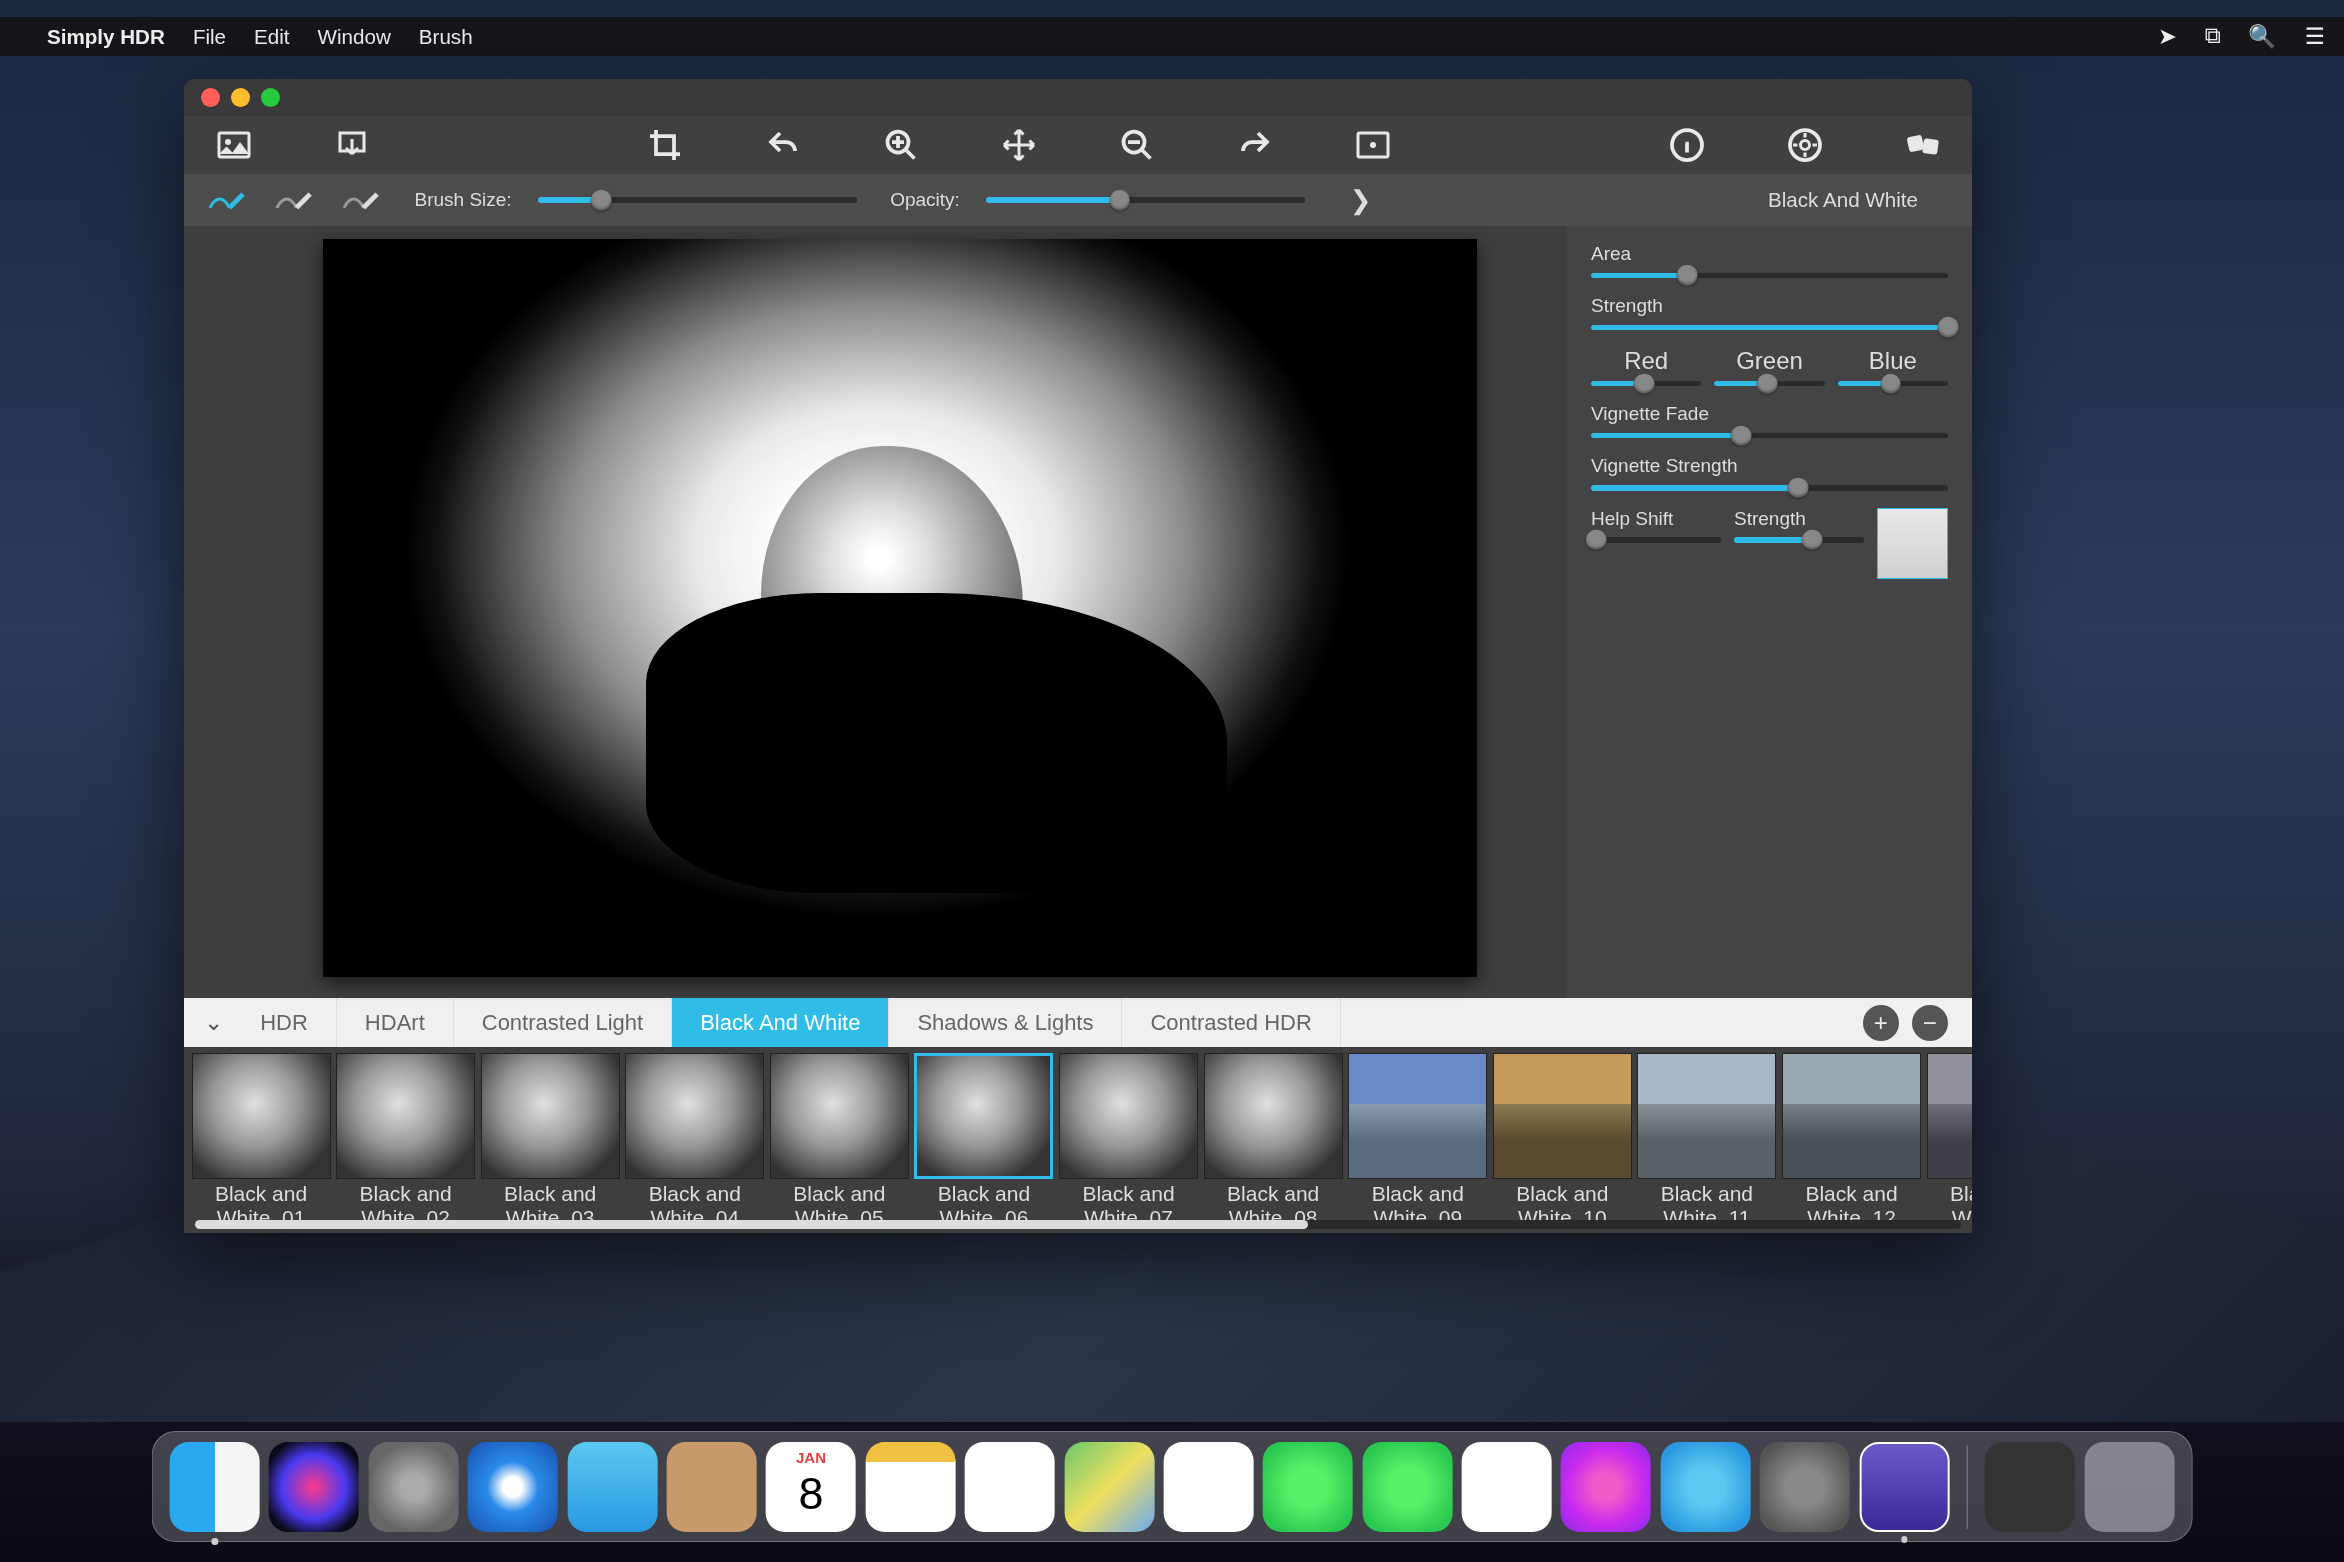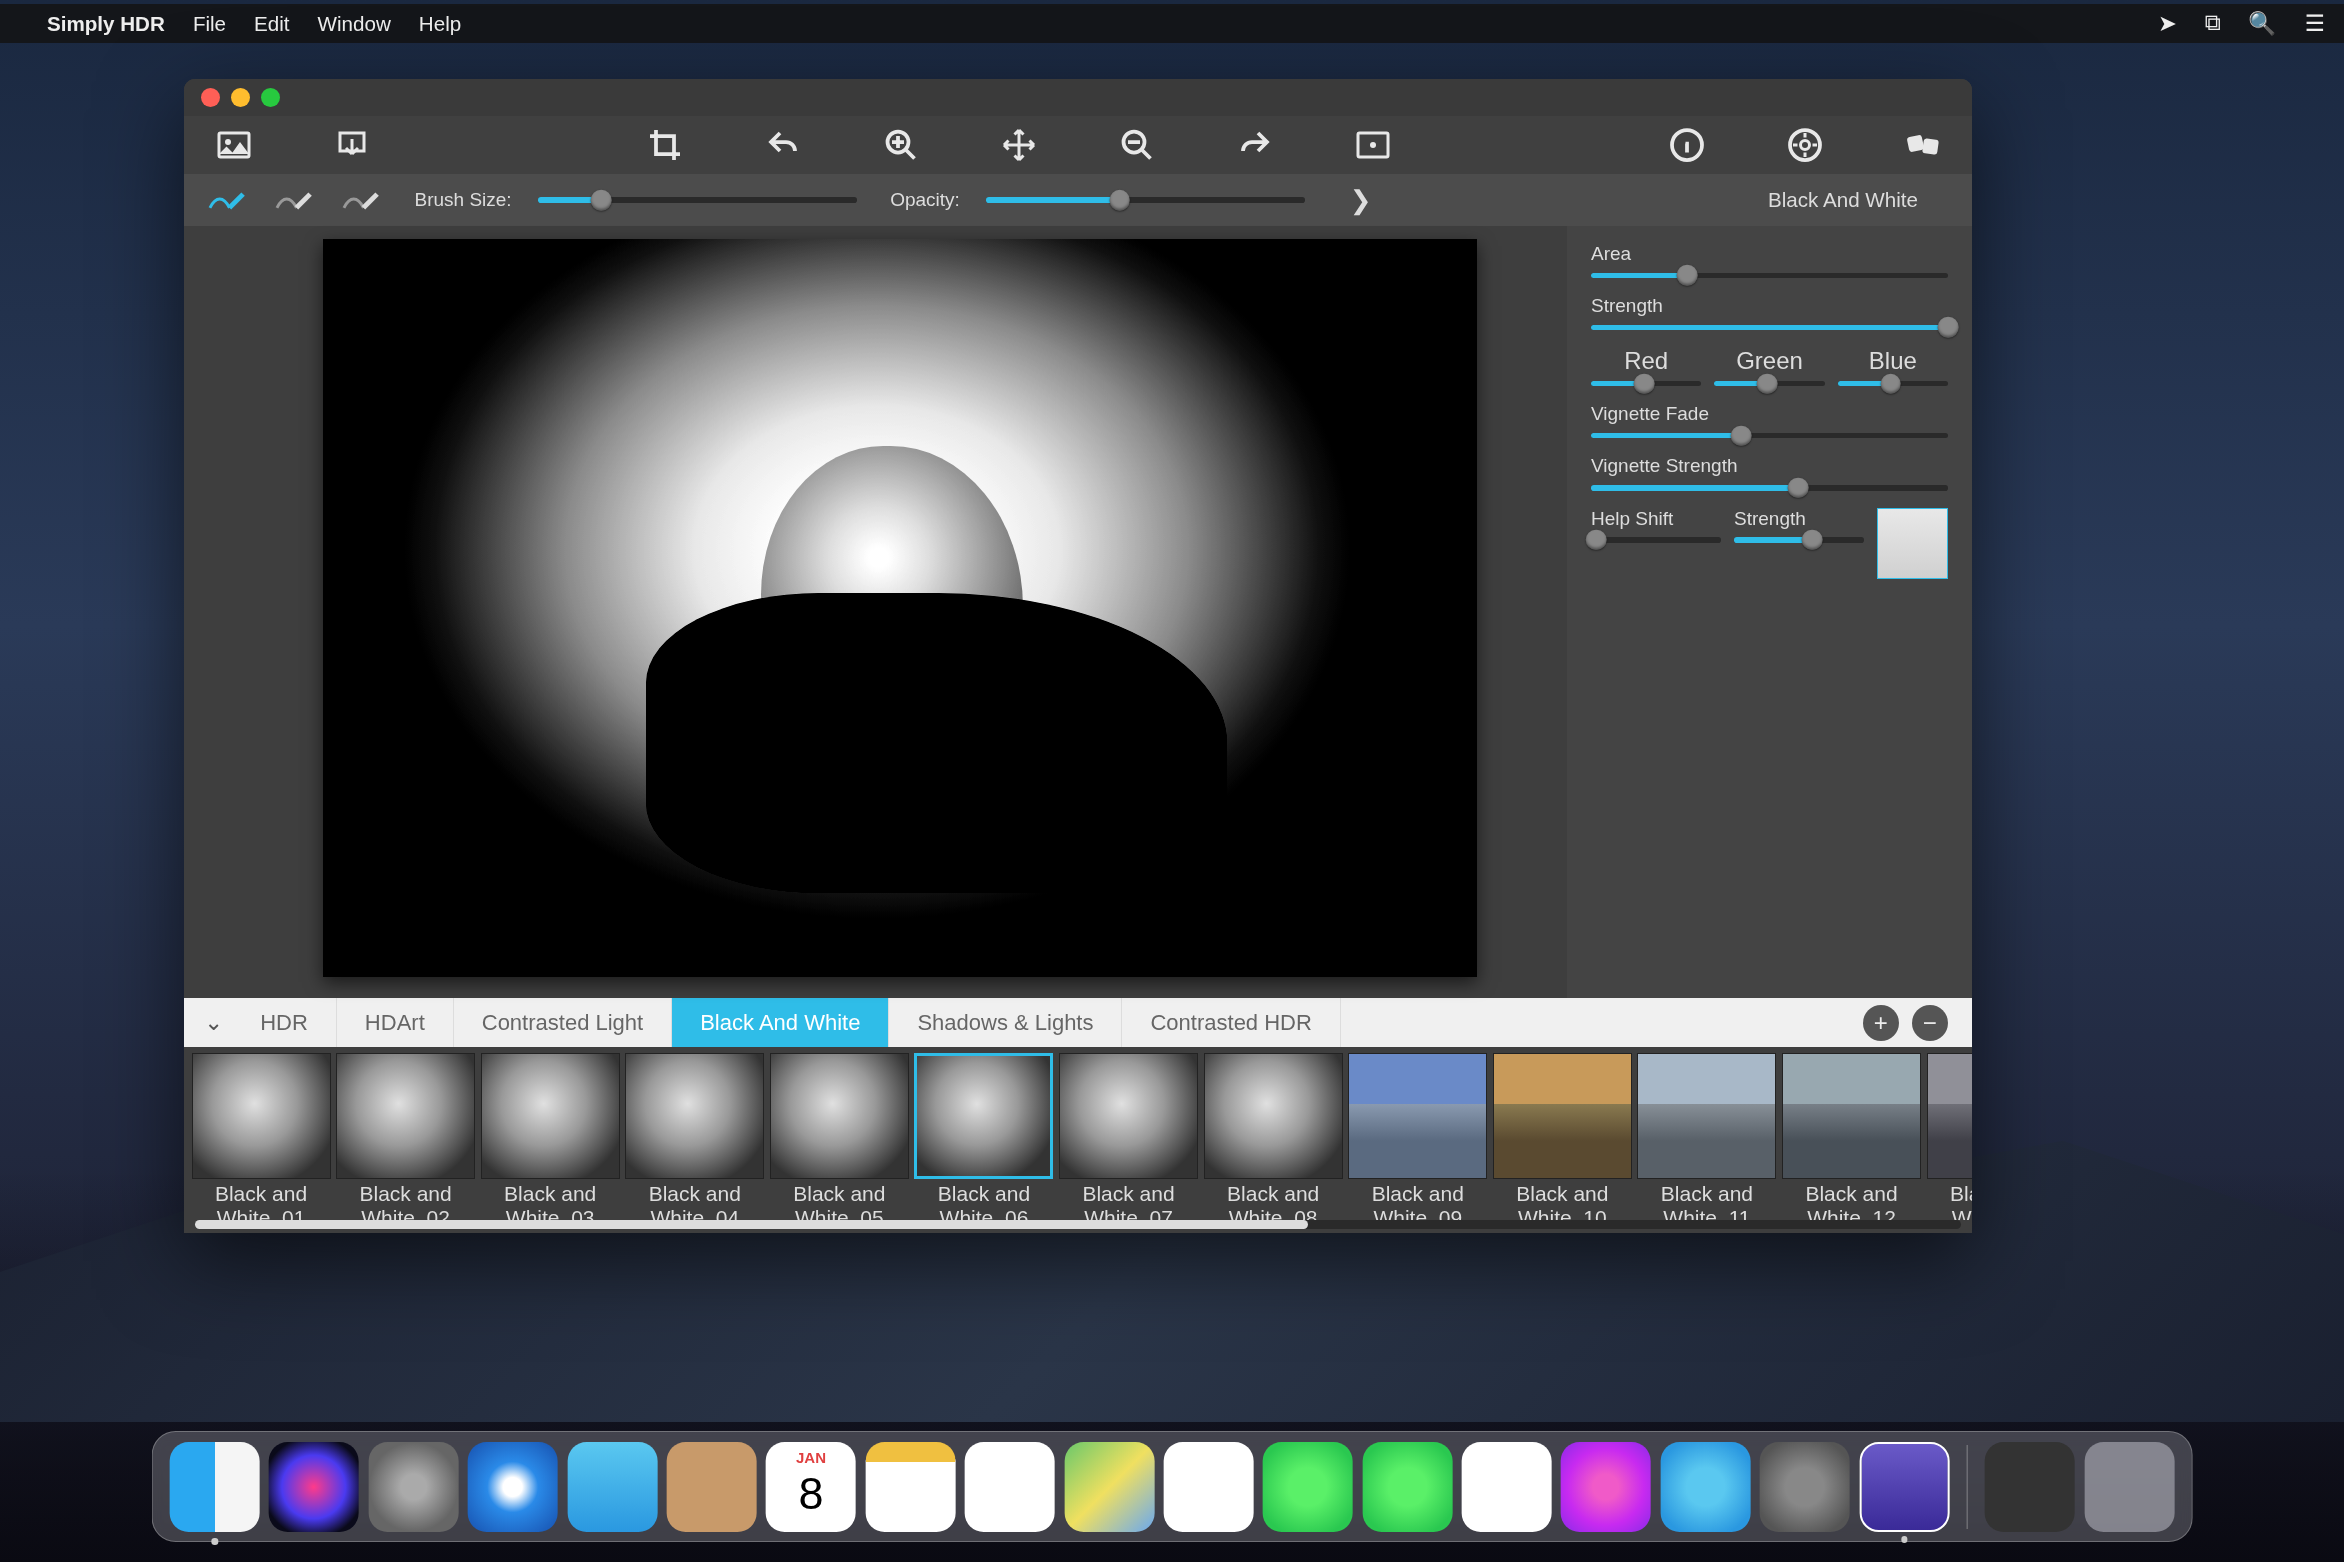--- a/index.html
+++ b/index.html
@@ -1,21 +1,21 @@
 <!DOCTYPE html>
 <html style="font-size:15px"><head>
 <meta charset="utf-8">
 <style>
 * { margin:0; padding:0; box-sizing:border-box; font-family:-apple-system,"Helvetica Neue",Arial,sans-serif; }
 body { width:2344px; height:1563px; background:linear-gradient(to bottom,#1a2840 0%,#2a3a58 40%,#1a1a2a 100%); overflow:hidden; position:relative; }
 .mountains { position:absolute; bottom:0; left:0; right:0; height:562px; background:linear-gradient(to top,#0a0a12 0%,transparent 70%); }
 .mountains::before { content:""; position:absolute; bottom:141px; left:0; right:0; height:375px; background:linear-gradient(135deg,#1a2030 0%,#2a3548 50%,#1a2030 100%); clip-path:polygon(0 100%,0 60%,12% 35%,25% 48%,38% 20%,50% 42%,62% 18%,75% 40%,88% 25%,100% 50%,100% 100%); }
 
 
-.menubar { position:absolute; top:4px; left:0; right:0; height:39px; background:rgba(20,20,22,.9); display:flex; align-items:center; padding:0 19px; color:#eee; font-size:20.6px; gap:28px; }
+.menubar { position:absolute; top:17px; left:0; right:0; height:39px; background:rgba(20,20,22,.9); display:flex; align-items:center; padding:0 19px; color:#eee; font-size:20.6px; gap:28px; }
 .menubar .apple { font-size:24px; }
 .menubar .appname { font-weight:700; }
 .menubar .right { margin-left:auto; display:flex; gap:28px; font-size:22.5px; }
 
 
 .window { position:absolute; top:79px; left:184px; width:1788px; height:1154px; background:#3e3e3e; border-radius:11.2px 11.2px 0 0; box-shadow:0 28px 84px rgba(0,0,0,.6); overflow:hidden; display:flex; flex-direction:column; }
 .titlebar { height:37px; background:#3a3a3a; display:flex; align-items:center; position:relative; }
 .traffic { display:flex; gap:11.2px; padding-left:17px; }
 .traffic span { width:19px; height:19px; border-radius:50%; }
 .tl-close{background:#ff5f56;} .tl-min{background:#ffbd2e;} .tl-max{background:#27c93f;}
@@ -123,21 +123,21 @@
 <body>
 
 <div class="mountains"></div>
 
 <div class="menubar">
   <span class="apple"></span>
   <span class="appname">Simply HDR</span>
   <span>File</span>
   <span>Edit</span>
   <span>Window</span>
-  <span>Help</span>
+  <span>Brush</span>
   <div class="right">
     <span>➤</span>
     <span>⧉</span>
     <span>🔍</span>
     <span>☰</span>
   </div>
 </div>
 
 <div class="window">
   <div class="titlebar">

